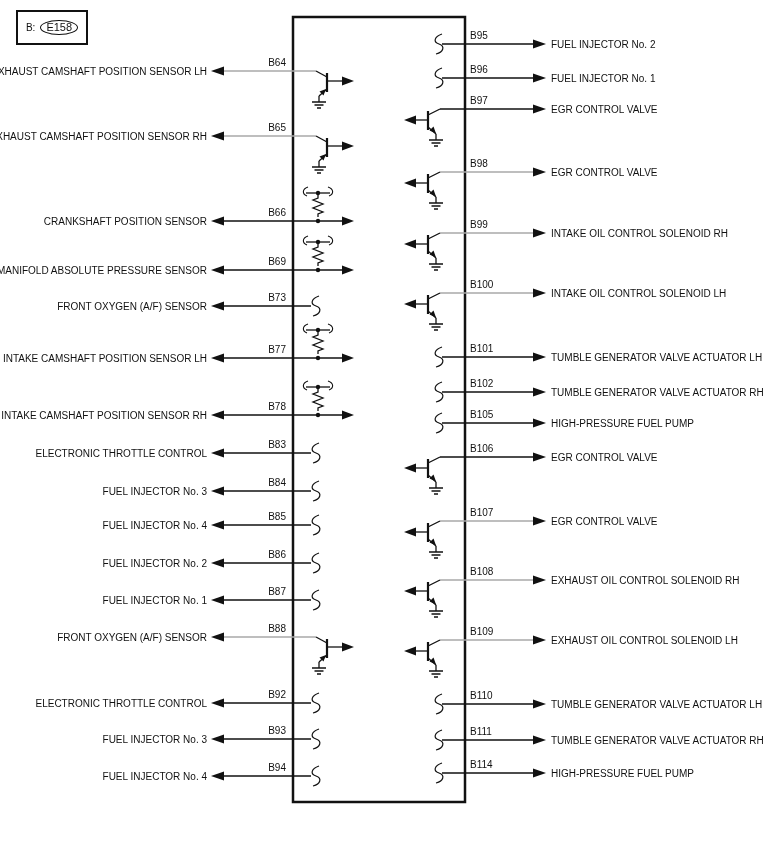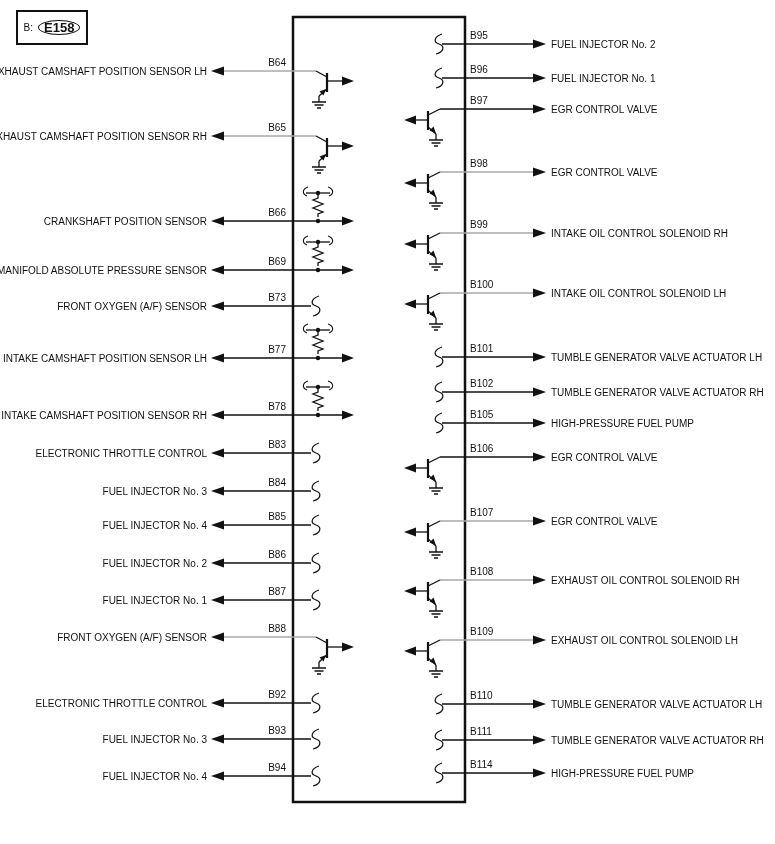--- a/index.html
+++ b/index.html
@@ -3,22 +3,22 @@
 <meta charset="utf-8">
 <style>
   html,body{margin:0;padding:0;background:#fff;}
   .canvas{position:relative;width:775px;height:844px;background:#ffffff;
           font-family:"Liberation Sans",sans-serif;overflow:hidden;}
   svg.diagram{position:absolute;left:0;top:0;}
   svg.diagram text{fill:#111;font-family:"Liberation Sans",sans-serif;font-size:10px;}
   .hbox{position:absolute;left:16px;top:10px;width:68px;height:31px;border:2.2px solid #111;
         display:flex;align-items:center;justify-content:center;gap:5px;background:#fff;}
   .hprefix{font-size:10px;color:#111;}
-  .hoval{border:1.7px solid #111;border-radius:50%;padding:1px 5px;font-size:13px;color:#111;
-         display:inline-block;line-height:11px;font-weight:bold;}
+  .hoval{border:1.7px solid #111;border-radius:50%;padding:1px 5px;font-size:11px;color:#111;
+         display:inline-block;line-height:11px;}
   .footer{position:absolute;right:7px;top:862px;font-size:15px;color:#111;}
 </style>
 </head>
 <body>
 
 <div class="canvas">
 
   <svg class="diagram" id="diagram" width="775" height="844" viewBox="0 0 775 844">
       <rect x="293" y="17" width="172" height="785" fill="none" stroke="#111111" stroke-width="2.5"></rect>
       <polygon points="211,71 224,66.5 224,75.5" fill="#111111"></polygon>

